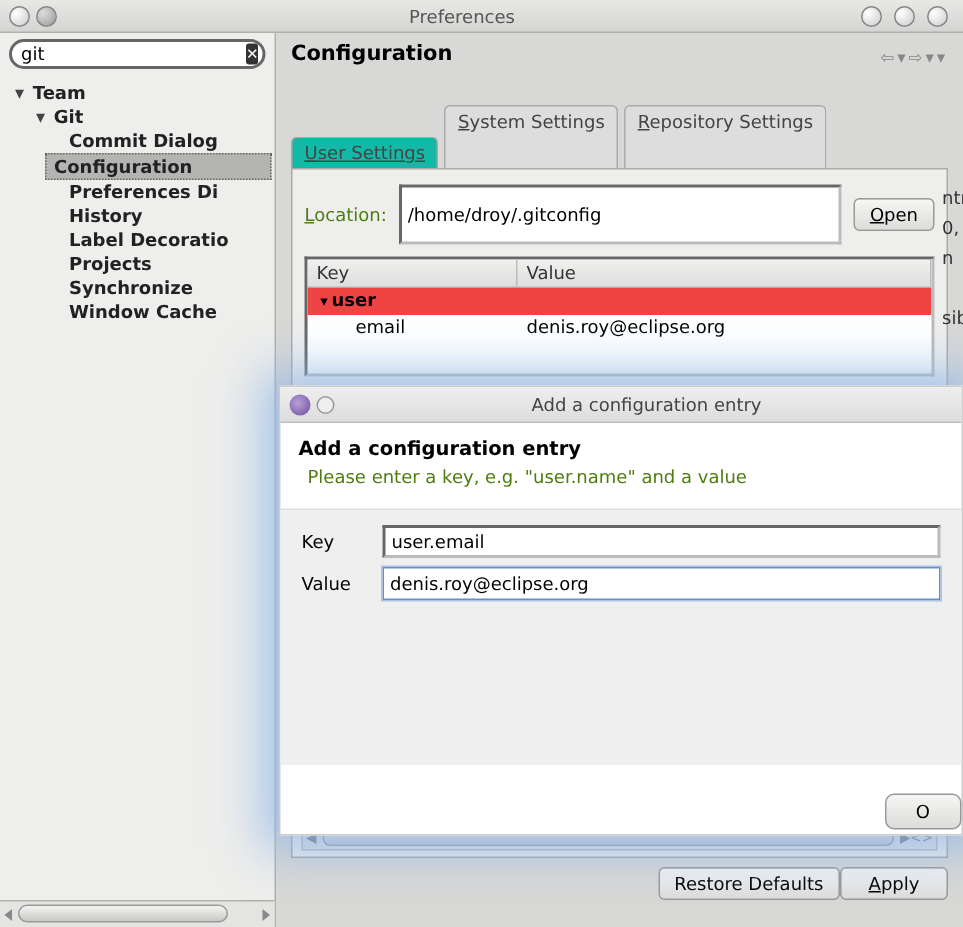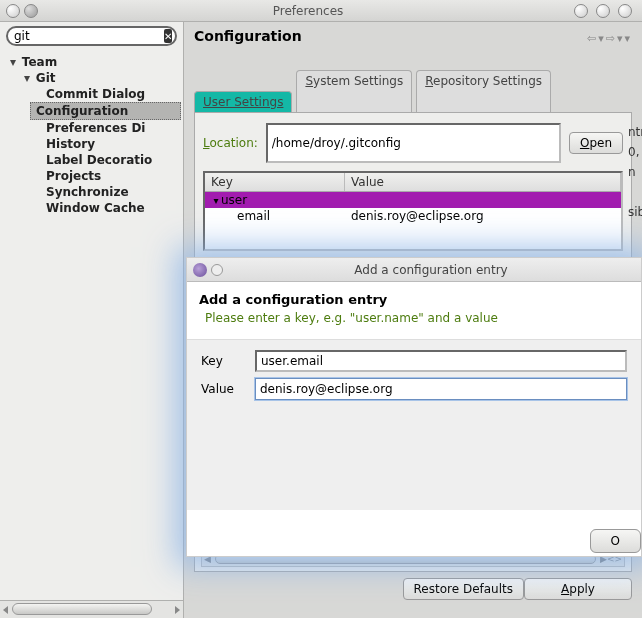--- a/index.html
+++ b/index.html
@@ -50,21 +50,21 @@
 .btn { background: linear-gradient(#f6f6f4,#dcdcda); border: 1px solid #999; border-radius: 4px; padding: 3px 10px; cursor: pointer; text-align:center; }
 .btn .u { text-decoration: underline; }
 
 .table-wrap { display: flex; gap: 6px; }
 .table { flex: 1; border: 2px inset #bbb; background: #fff; height: 80px; overflow: hidden; }
 .thead { display: flex; background: linear-gradient(#f0f0ee,#dedede); border-bottom: 1px solid #aaa; }
 .th { padding: 2px 6px; border-right: 1px solid #bbb; color: #333; }
 .th.key { width: 140px; }
 .th.val { flex: 1; }
 .trow { display: flex; }
-.trow.group { background: #a21caf; font-weight: normal; }
+.trow.group { background: #ef4444; font-weight: bold; flex-direction: column; }
 .td { padding: 1px 6px; }
 .td.key { width: 140px; }
 .td.val { flex: 1; }
 .expand { display:inline-block; width:10px; text-align:center; font-size:10px; }
 
 .sidebtns { display: flex; flex-direction: column; gap: 6px; width: 88px; }
 
 .tabpanel-scroll { position:absolute; bottom:4px; left:6px; right:6px; height:16px; background:#e4e4e2; border:1px solid #bbb; display:flex; align-items:center; justify-content:space-between; padding:0 2px; }
 .tabpanel-scroll .thumb { height:10px; background:linear-gradient(#f4f4f2,#c8c8c6); border:1px solid #999; border-radius:5px; flex:1; margin:0 4px; }
 .tabpanel-scroll .arr { font-size:9px; color:#777; }
@@ -179,21 +179,21 @@
       <div class="tabpanel-scroll">
         <span class="arr">◀</span>
         <div class="thumb"></div>
         <span class="arr">▶</span>
         <span class="arr">&lt;&gt;</span>
       </div>
     </div>
 
     <div class="footer">
       <span class="btn">Restore Defaults</span>
-      <span class="btn" style="width:108px"><span class="u">A</span>pply</span>
+      <span class="btn" style="width:72px"><span class="u">A</span>pply</span>
     </div>
 
     <div class="cutoff" id="cutoff">ntr<br>0,<br>n<br> <br>sib<br> <br> <br>sib</div>
   </div>
 </div>
 
 <div class="overlay">
   <div class="dlg-titlebar">
     <span class="eclipse-icon"></span>
     <span class="wbtn2"></span>

